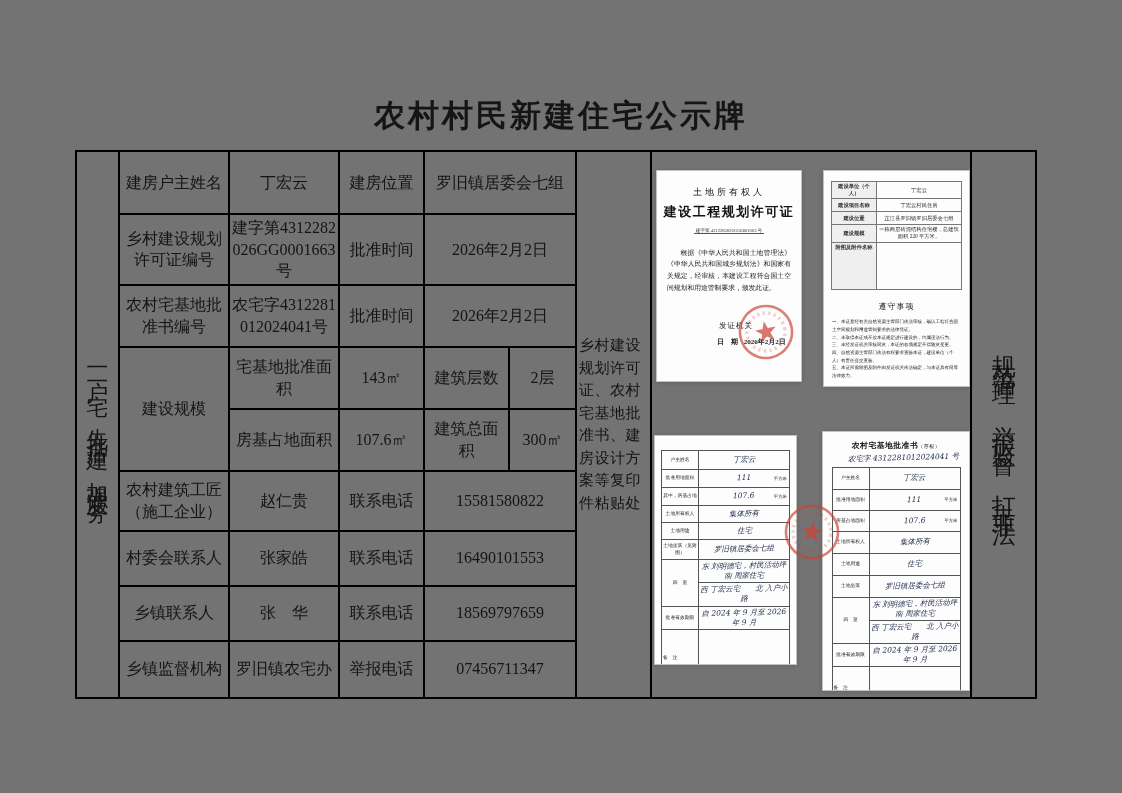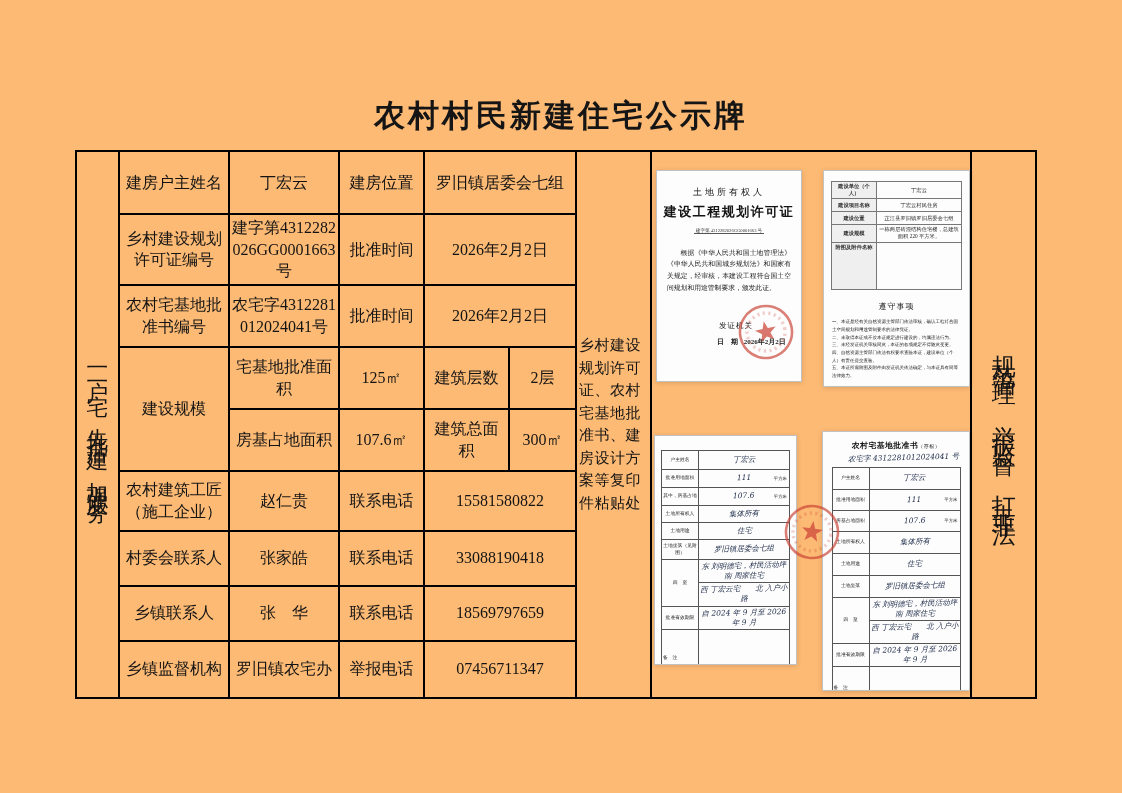--- a/index.html
+++ b/index.html
@@ -1,16 +1,16 @@
 <!DOCTYPE html>
 <html><head>
 <meta charset="utf-8">
 <style>
   html,body{margin:0;padding:0;background:#ffffff;}
-  .page{position:relative;width:1122px;height:793px;background:#fdba74;overflow:hidden;
+  .page{position:relative;width:1122px;height:793px;background:#737373;overflow:hidden;
         font-family:"Liberation Serif","DejaVu Serif",serif;color:#111;}
   .title{position:absolute;top:95px;left:0;width:100%;text-align:center;
          font-size:31px;letter-spacing:3px;font-weight:600;color:#151515;}
   table.board{position:absolute;left:75px;top:150px;width:960px;height:540px;
               border-collapse:collapse;table-layout:fixed;}
   table.board td{border:2px solid #000;text-align:center;vertical-align:middle;
                  font-size:16px;line-height:1.35;padding:2px;color:#141414;}
   td.serialcell{font-size:13.5px;word-break:break-all;overflow-wrap:anywhere;line-height:1.3;margin-top:16px;}
   td.smalllabel{font-size:15px;}
   .slogan-inner{display:flex;flex-direction:column;align-items:center;justify-content:center;height:100%;}
@@ -265,41 +265,41 @@
     </tr>
     <tr style="height:62px">
       <td>农村宅基地批准书编号</td>
       <td class="serialcell">农宅字4312281012024041号</td>
       <td>批准时间</td>
       <td colspan="2">2026年2月2日</td>
     </tr>
     <tr style="height:62px">
       <td rowspan="2">建设规模</td>
       <td>宅基地批准面积</td>
-      <td>125㎡</td>
+      <td>143㎡</td>
       <td class="smalllabel">建筑层数</td>
       <td>2层</td>
     </tr>
     <tr style="height:62px">
       <td>房基占地面积</td>
       <td>107.6㎡</td>
       <td class="smalllabel">建筑总面积</td>
       <td>300㎡</td>
     </tr>
     <tr style="height:60px">
       <td>农村建筑工匠（施工企业）</td>
       <td>赵仁贵</td>
       <td>联系电话</td>
       <td colspan="2">15581580822</td>
     </tr>
     <tr style="height:55px">
       <td>村委会联系人</td>
       <td>张家皓</td>
       <td>联系电话</td>
-      <td colspan="2">33088190418</td>
+      <td colspan="2">16490101553</td>
     </tr>
     <tr style="height:55px">
       <td>乡镇联系人</td>
       <td>张　华</td>
       <td>联系电话</td>
       <td colspan="2">18569797659</td>
     </tr>
     <tr style="height:57px">
       <td>乡镇监督机构</td>
       <td>罗旧镇农宅办</td>

